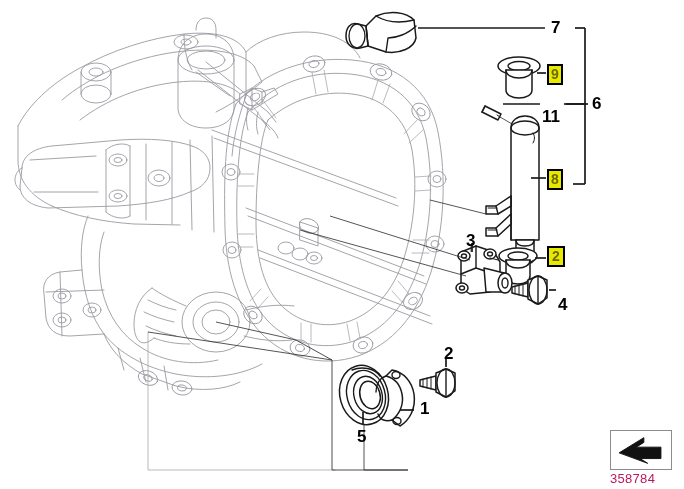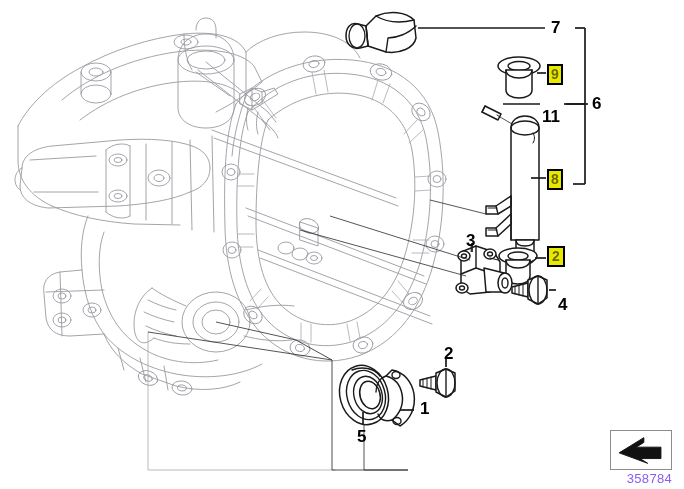--- a/index.html
+++ b/index.html
@@ -39,24 +39,24 @@
     width:62px;height:40px;
     border:1px solid #8c8c8c;
     background:#ffffff;
     box-sizing:border-box;
   }
   #logo svg{display:block;width:100%;height:100%;}
   #logo-code{
     position:absolute;
     left:610px;top:471px;
     width:62px;
-    text-align:right;
+    text-align:left;
     font-family:"Liberation Sans", sans-serif;
     font-size:13px;
-    color:#8b5cf6;
+    color:#be185d;
     letter-spacing:0.3px;
   }
 </style>
 </head>
 <body>
 
 <div id="sheet">
   <svg viewBox="0 0 684 489" xmlns="http://www.w3.org/2000/svg">
     <defs>
       <style>

